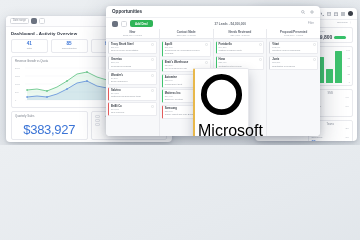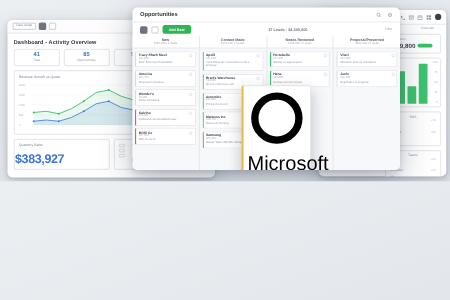--- a/index.html
+++ b/index.html
@@ -28,21 +28,21 @@
   .kpi { flex:1; border:1px solid #e8e9ee; border-radius:2px; padding:2px 0;
          text-align:center; background:#fff; }
   .kpi .v { font-size:4.6px; font-weight:bold; color:#3b74d6; line-height:1; }
   .kpi .l { font-size:2.5px; color:#9aa0ab; margin-top:1px; line-height:1; }
   .card { border:1px solid #e8e9ee; border-radius:2px; background:#fff; margin-top:3px; }
   .card-h { font-size:2.8px; color:#7a808c; padding:2px 3px 0; }
   .chartbox { position:relative; height:44px; padding:1px 3px 0; }
   .chartbox svg { display:block; }
   .lw-bottom { display:flex; gap:3px; margin-top:3px; }
   .lw-bottom .card { flex:1; margin-top:0; }
-  .bigval { font-size:10px; font-weight:bold; color:#3b74d6; 
+  .bigval { font-size:13px; font-weight:normal; color:#3b74d6; text-align:center;
             padding:4px 0 2px; letter-spacing:-.3px; }
   .minibars { display:flex; align-items:flex-end; gap:1px; height:14px; padding:0 3px 2px; }
   .minibars i { flex:1; background:#3b74d6; border-radius:.5px; display:block; }
   .dots { display:flex; flex-direction:column; gap:1px; padding:3px; }
   .dots i { width:5px; height:3px; border:1px solid #e3e5ea; border-radius:1px; display:block; }
 
   
   #winRight { left:255px; top:8px; width:102px; height:133px; z-index:2; }
   .rw-top { height:12px; display:flex; align-items:center; justify-content:flex-end;
             gap:3px; padding:0 4px; border-bottom:1px solid #eeeff2; }

